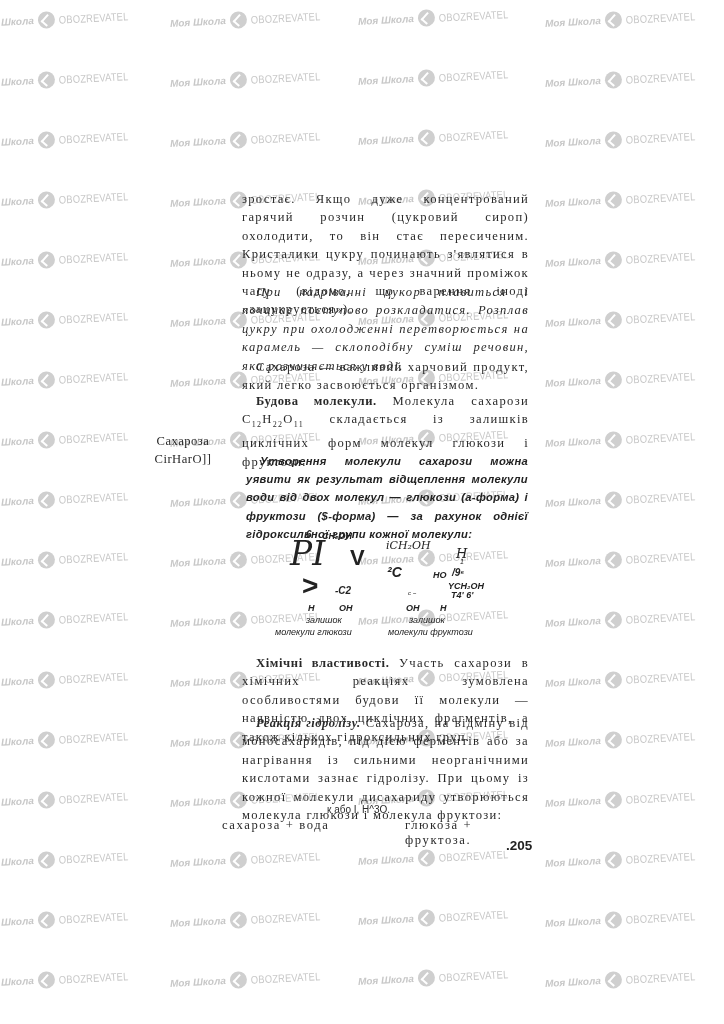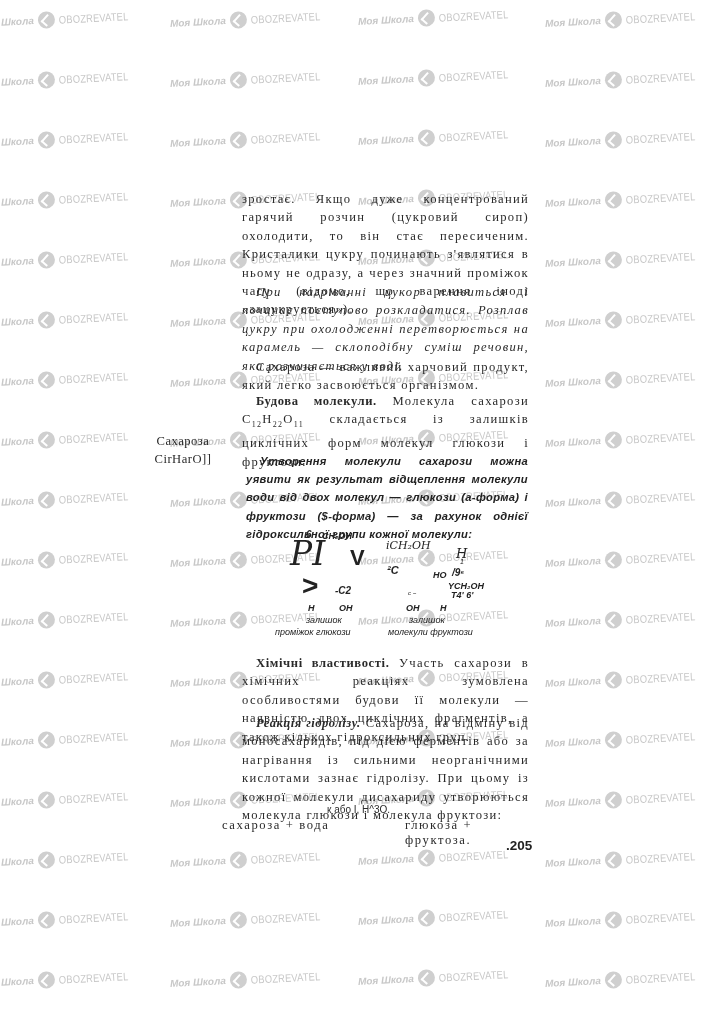--- a/index.html
+++ b/index.html
@@ -423,24 +423,24 @@
   <div>
     <span class="f" style="left:306px;top:529px;font-size:10px;">6</span>
     <span class="f" style="left:322px;top:531px;font-size:9px;">CH₂OH</span>
     <span class="f fs" style="left:290px;top:534px;font-size:33px;">PI</span>
     <span class="f" style="left:350px;top:545px;font-size:22px;font-style:normal;">V</span>
     <span class="f" style="left:302px;top:570px;font-size:28px;font-style:normal;">&gt;</span>
     <span class="f" style="left:335px;top:585px;font-size:10px;">-C2</span>
     <span class="f" style="left:308px;top:603px;font-size:9px;">H</span>
     <span class="f" style="left:339px;top:603px;font-size:9px;">OH</span>
     <span class="f" style="left:306px;top:615px;font-size:9px;font-weight:normal;">залишок</span>
-    <span class="f" style="left:275px;top:627px;font-size:9px;font-weight:normal;">проміжок глюкози</span>
+    <span class="f" style="left:275px;top:627px;font-size:9px;font-weight:normal;">молекули глюкози</span>
 
     <span class="f fs" style="left:386px;top:539px;font-size:11px;">iCH₂OH</span>
-    <span class="f" style="left:387px;top:564px;font-size:11px;">²C</span>
+    <span class="f" style="left:387px;top:564px;font-size:14px;">²C</span>
     <span class="f fs" style="left:456px;top:546px;font-size:13px;">H</span>
     <span class="f" style="left:460px;top:558px;font-size:7px;font-weight:normal;">1</span>
     <span class="f" style="left:433px;top:570px;font-size:9px;">HO</span>
     <span class="f" style="left:452px;top:567px;font-size:10px;">/9⁵</span>
     <span class="f" style="left:448px;top:581px;font-size:9px;">YCH₂OH</span>
     <span class="f" style="left:451px;top:590px;font-size:9px;">T4' 6'</span>
     <span class="f" style="left:408px;top:590px;font-size:6px;font-weight:normal;">c ~</span>
     <span class="f" style="left:406px;top:603px;font-size:9px;">OH</span>
     <span class="f" style="left:440px;top:603px;font-size:9px;">H</span>
     <span class="f" style="left:409px;top:615px;font-size:9px;font-weight:normal;">залишок</span>

